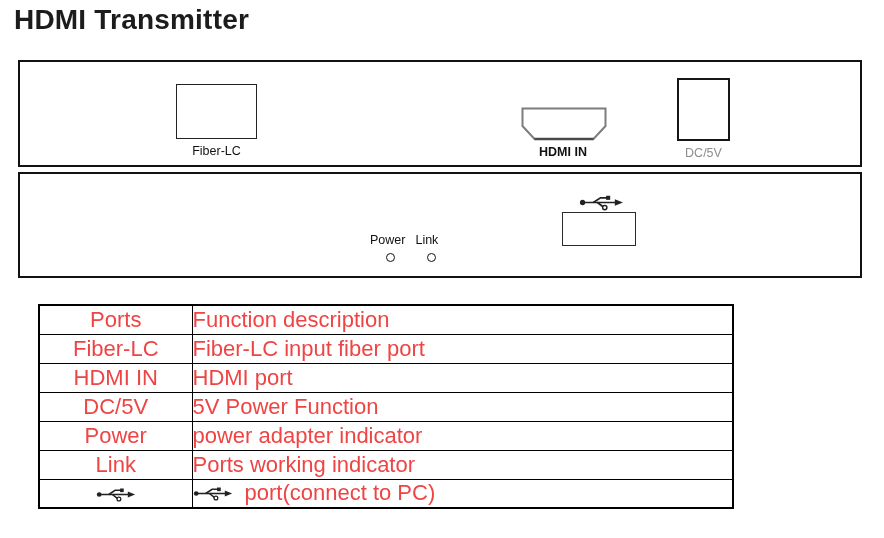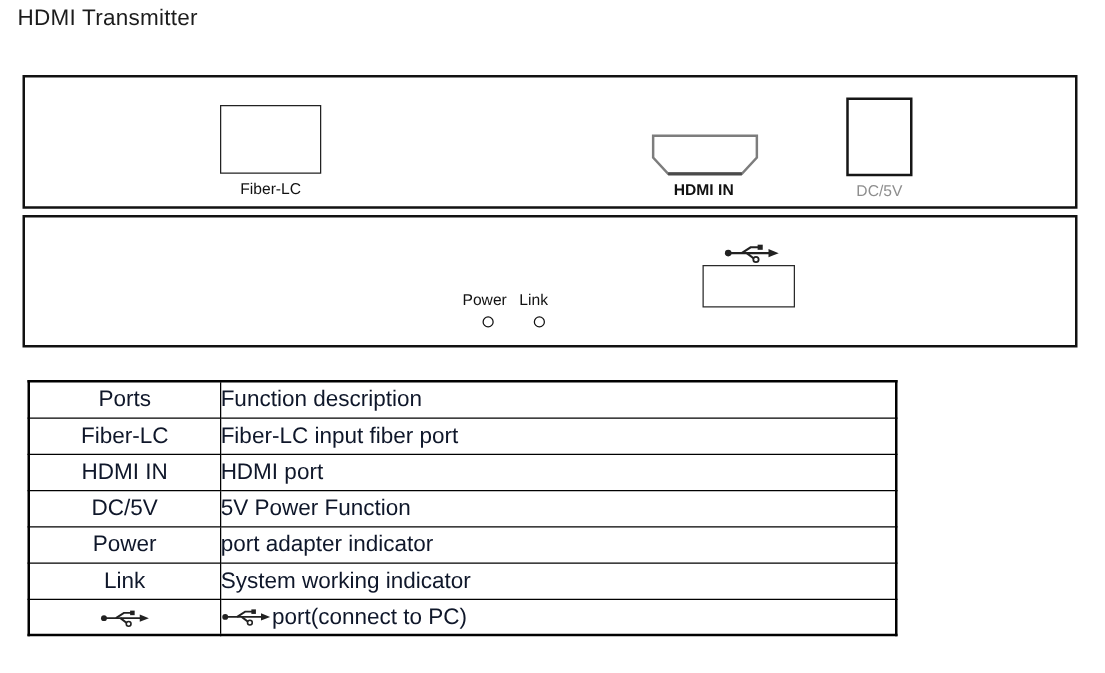--- a/index.html
+++ b/index.html
@@ -9,22 +9,22 @@
     background: #ffffff;
     font-family: "Liberation Sans", sans-serif;
     color: #222222;
     overflow: hidden;
   }
   .abs { position: absolute; }
 
   
   .page-title {
     left: 14px; top: 4px;
-    font-size: 18px;
-    font-weight: 400;
+    font-size: 28px;
+    font-weight: 700;
     color: #1c1c1c;
     letter-spacing: 0.2px;
   }
 
   
   .panel {
     left: 18px; width: 844px;
     border: 2px solid #121212;
     background: #ffffff;
     box-sizing: border-box;
@@ -62,39 +62,39 @@
     border: 1.6px solid #111;
     border-radius: 50%;
     box-sizing: border-box;
     background: #fff;
   }
   .led-power { left: 366px; top: 79px; }
   .led-link  { left: 407px; top: 79px; }
 
   
   .ports-table {
-    left: 22px; top: 304px;
+    left: 38px; top: 304px;
     border-collapse: collapse;
     table-layout: fixed;
     width: 696px;
-    font-size: 18px;
-    color: #0f172a;
+    font-size: 22px;
+    color: #ef4444;
   }
   .ports-table th, .ports-table td {
     border: 1.5px solid #000;
     height: 29px;
     font-weight: 400;
     vertical-align: middle;
     padding: 0;
     box-sizing: border-box;
   }
   .ports-table { border: 2px solid #000; }
   .col-port { width: 153px; text-align: center; }
   .col-desc { text-align: left; padding-left: 11px; margin-top: 38px; }
-  .desc-with-icon { display: flex; align-items: center; gap: 1px; }
+  .desc-with-icon { display: flex; align-items: center; gap: 12px; }
   .usb-cell-icon { display: inline-block; vertical-align: middle; }
 </style>
 </head>
 <body>
 
 <div class="abs page-title">HDMI Transmitter</div>
 
 <div class="abs panel panel-back">
   <div class="abs port-rect fiber-rect"></div>
   <div class="abs port-label fiber-label">Fiber-LC</div>
@@ -142,25 +142,25 @@
   <tr>
     <td class="col-port">HDMI IN</td>
     <td class="col-desc">HDMI port</td>
   </tr>
   <tr>
     <td class="col-port">DC/5V</td>
     <td class="col-desc">5V Power Function</td>
   </tr>
   <tr>
     <td class="col-port">Power</td>
-    <td class="col-desc">port adapter indicator</td>
+    <td class="col-desc">power adapter indicator</td>
   </tr>
   <tr>
     <td class="col-port">Link</td>
-    <td class="col-desc">System working indicator</td>
+    <td class="col-desc">Ports working indicator</td>
   </tr>
   <tr>
     <td class="col-port">
       <svg class="usb-cell-icon" width="40" height="15" viewBox="0 0 44 16">
         <circle cx="3.5" cy="8" r="2.6" fill="#222"></circle>
         <path d="M3.5 8 H37" stroke="#222" stroke-width="1.7" fill="none"></path>
         <path d="M35 4.8 L43 8 L35 11.2 Z" fill="#222"></path>
         <path d="M14 8 L21 3.4 H27.5" stroke="#222" stroke-width="1.7" fill="none"></path>
         <rect x="26.5" y="1.4" width="4" height="4" fill="#222"></rect>
         <path d="M18 8 L23.5 12.2" stroke="#222" stroke-width="1.7" fill="none"></path>

